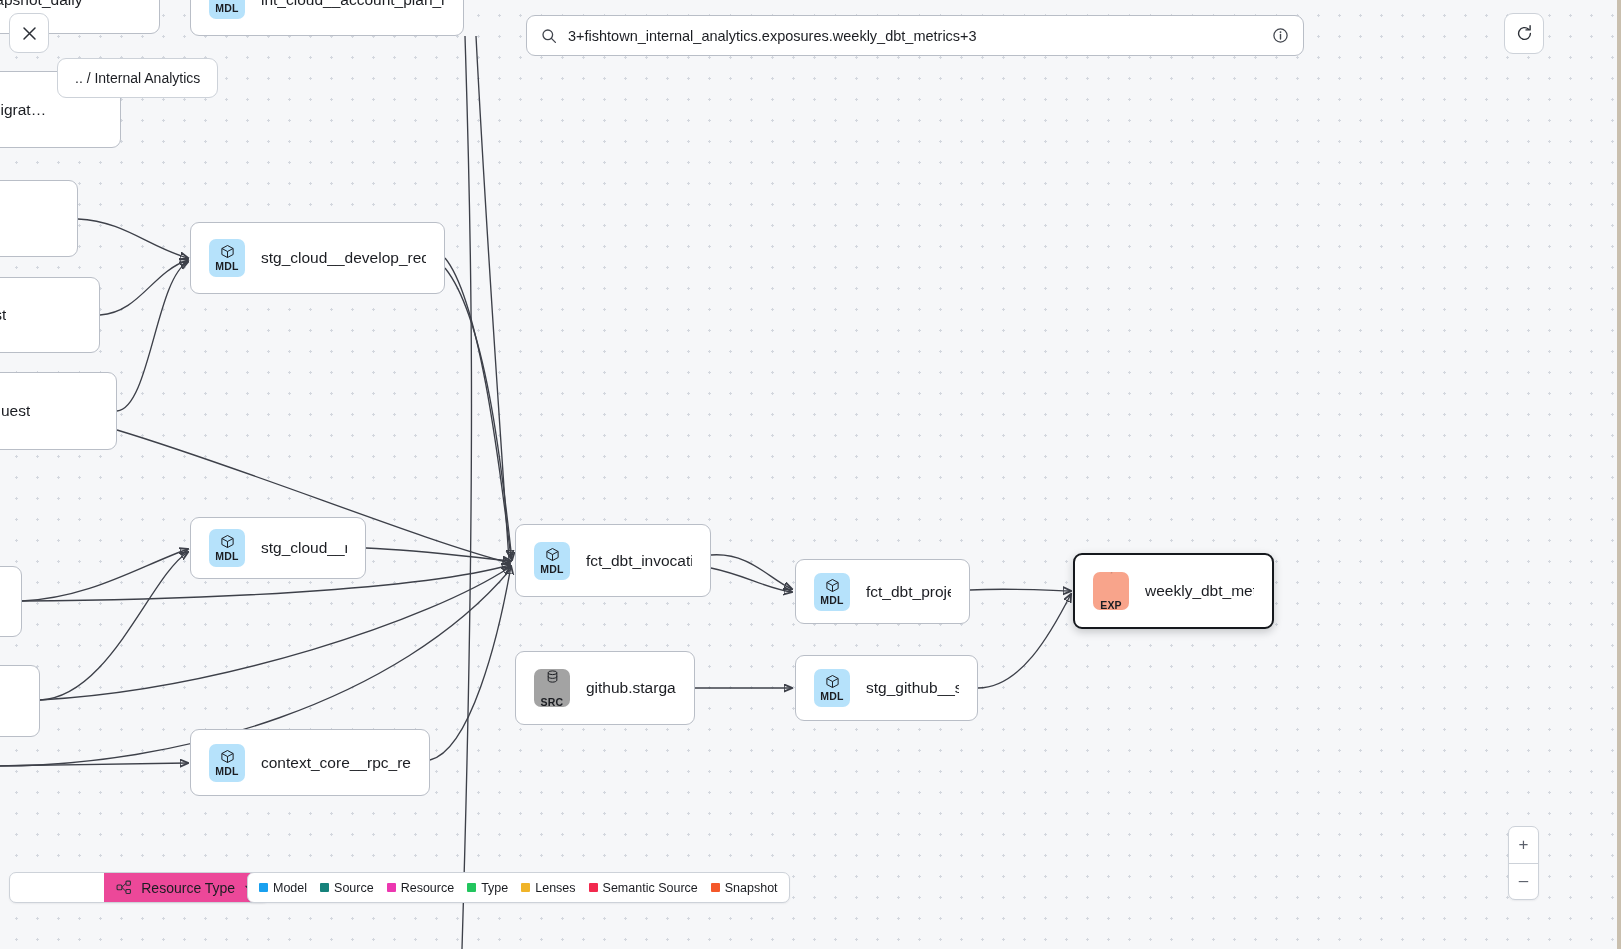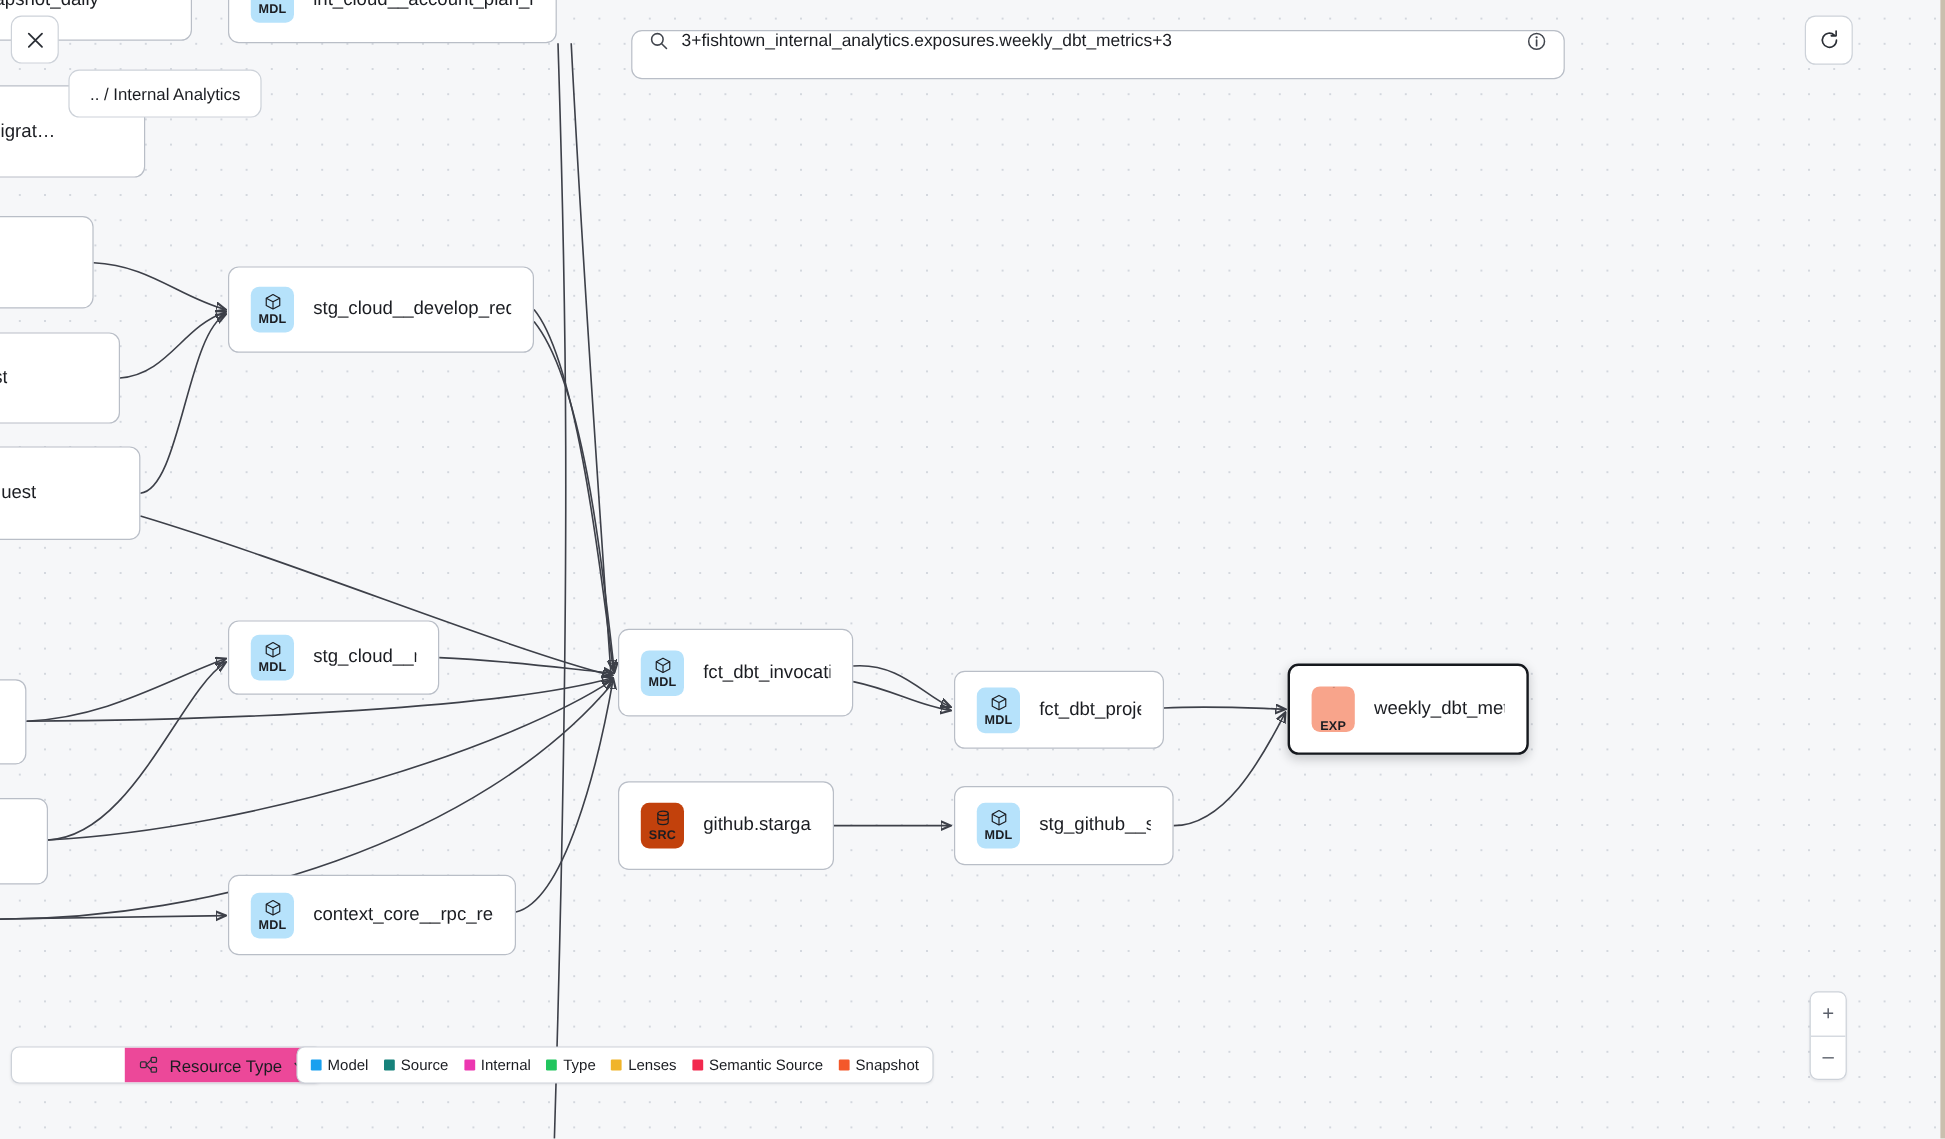--- a/index.html
+++ b/index.html
@@ -52,45 +52,45 @@
     align-items: center; justify-content: center;
     gap: 0px;
     font-size: 10.5px;
     font-weight: 600;
     letter-spacing: .2px;
     color: #1b1d22;
     line-height: 1;
   }
   .badge svg { display: block; margin-bottom: 2px; }
   .badge.mdl { background: #b6e2fb; }
-  .badge.src { background: #c2410c; }
+  .badge.src { background: #a3a3a3; justify-content: space-between; }
   .badge.exp { background: #f8a48b; gap: 24px; }
   .node-label { overflow: hidden; text-overflow: clip; }
 
   
   .close-btn {
     position: absolute; left: 9px; top: 13px;
     width: 40px; height: 40px;
     background: #fff; border: 1px solid #cdd2d9; border-radius: 9px;
     display: flex; align-items: center; justify-content: center;
     z-index: 30; cursor: pointer;
   }
   .breadcrumb {
     position: absolute; left: 57px; top: 13px;
     height: 40px; padding: 0 17px;
     background: #fff; border: 1px solid #cdd2d9; border-radius: 9px;
     display: flex; align-items: center;
     font-size: 14px; color: #1b1d22;
     z-index: 30; cursor: pointer; margin-top: 45px;
   }
   .searchbar {
-    position: absolute; left: 526px; top: 25px;
+    position: absolute; left: 526px; top: 15px;
     width: 778px; height: 41px;
     background: #fff; border: 1px solid #b9bec7; border-radius: 9px;
-    display: flex; align-items: flex-start; gap: 11px;
+    display: flex; align-items: center; gap: 11px;
     padding: 0 14px;
     z-index: 30;
   }
   .searchbar .qtext {
     flex: 1 1 auto;
     font-size: 14.5px; color: #1b1d22;
     white-space: nowrap; overflow: hidden;
   }
   .refresh-btn {
     position: absolute; left: 1504px; top: 13px;
@@ -369,21 +369,21 @@
       <div class="legend-item">
         <span class="swatch" style="background: rgb(25, 160, 239);"></span>
         <span>Model</span>
       </div>
       <div class="legend-item">
         <span class="swatch" style="background: rgb(22, 130, 123);"></span>
         <span>Source</span>
       </div>
       <div class="legend-item">
         <span class="swatch" style="background: rgb(236, 55, 176);"></span>
-        <span>Internal</span>
+        <span>Resource</span>
       </div>
       <div class="legend-item">
         <span class="swatch" style="background: rgb(34, 197, 94);"></span>
         <span>Type</span>
       </div>
       <div class="legend-item">
         <span class="swatch" style="background: rgb(240, 180, 41);"></span>
         <span>Lenses</span>
       </div>
       <div class="legend-item">

